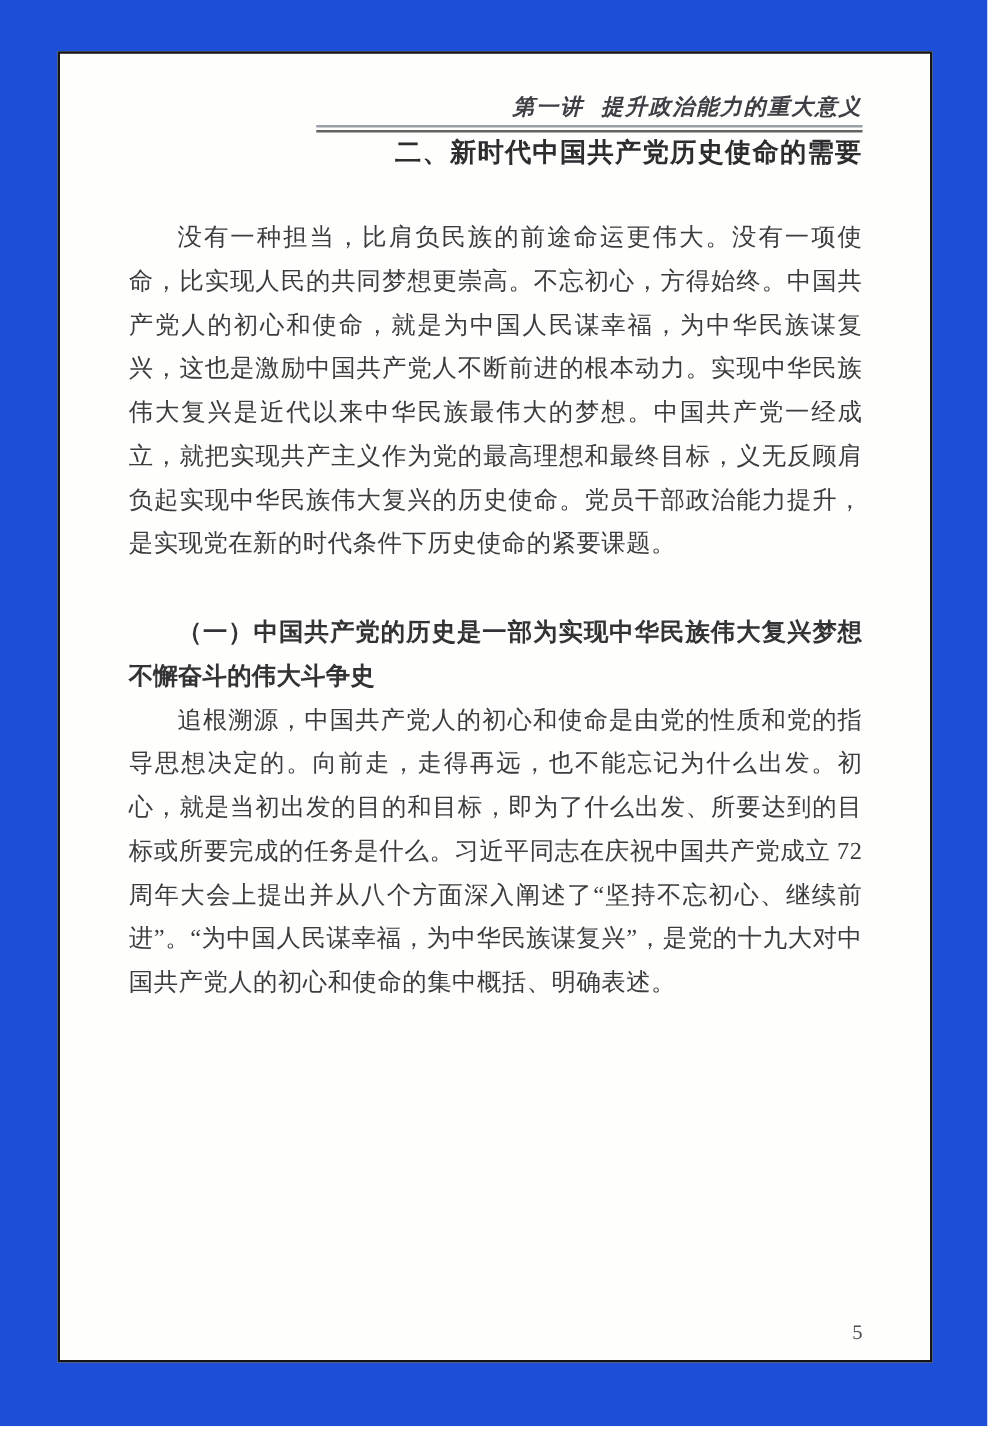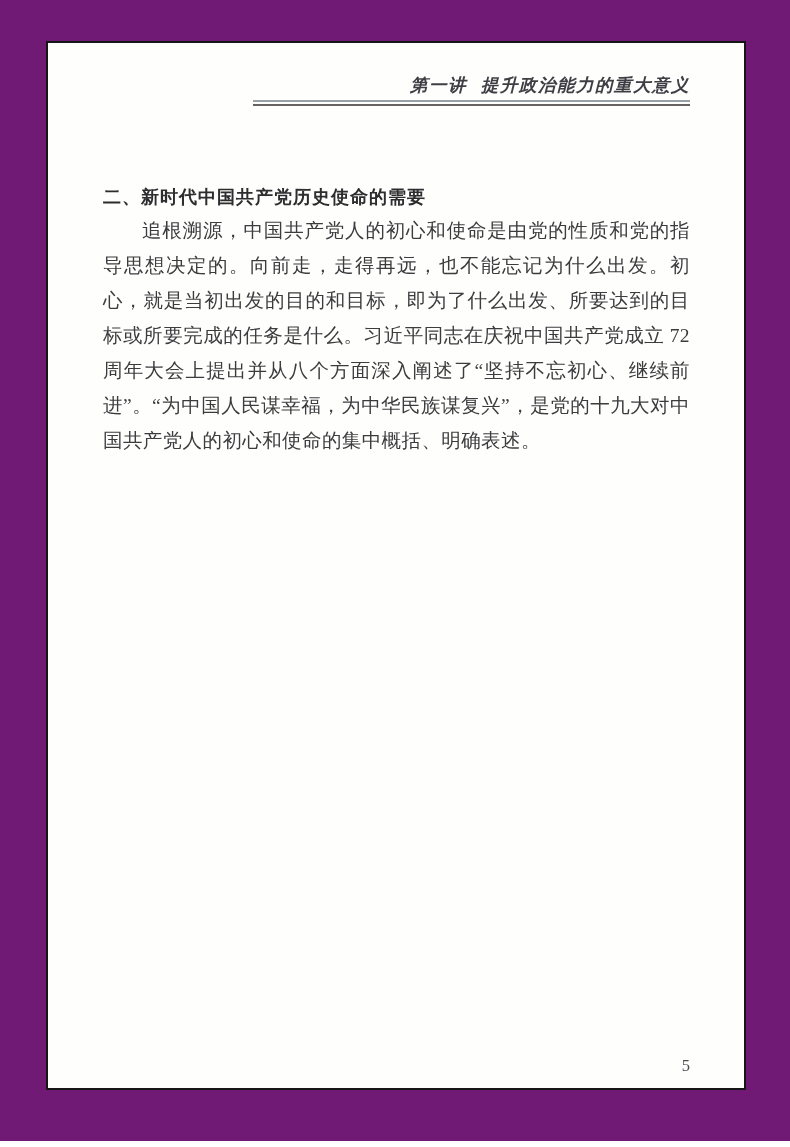--- a/index.html
+++ b/index.html
@@ -5,21 +5,21 @@
   * { margin: 0; padding: 0; box-sizing: border-box; }
   html, body {
     width: 790px;
     background: #ffffff;
     font-family: "Liberation Serif", serif;
   }
   .canvas {
     position: relative;
     width: 790px;
     height: 1141px;
-    background: #701a75;
+    background: #1d4ed8;
     overflow: hidden;
   }
   .page-frame {
     position: absolute;
     left: 46px;
     top: 41px;
     width: 700px;
     height: 1049px;
     border: 2.5px solid #161616;
     background: #fefefd;
@@ -50,25 +50,24 @@
   .header-rule .rule-top {
     height: 1.5px;
     background: #9aa0a8;
   }
   .header-rule .rule-gap { height: 2.5px; }
   .header-rule .rule-bottom {
     height: 2px;
     background: #66625f;
   }
   .section-title {
-    margin-top: 74px;
-    text-align: left;
+    text-align: right;
     font-family: "Liberation Sans", sans-serif;
     font-weight: bold;
-    font-size: 18px;
+    font-size: 21px;
     letter-spacing: 1px;
     color: #2d2d30;
     line-height: 32px;
   }
   .para {
     font-size: 19.5px;
     line-height: 35px;
     color: #3c3c3f;
     text-align: justify;
     text-indent: 2em;
@@ -107,21 +106,23 @@
       </div>
 
       <div class="header-rule">
         <div class="rule-top"></div>
         <div class="rule-gap"></div>
         <div class="rule-bottom"></div>
       </div>
 
       <h1 class="section-title">二、新时代中国共产党历史使命的需要</h1>
 
+      <p class="para para-first">没有一种担当，比肩负民族的前途命运更伟大。没有一项使命，比实现人民的共同梦想更崇高。不忘初心，方得始终。中国共产党人的初心和使命，就是为中国人民谋幸福，为中华民族谋复兴，这也是激励中国共产党人不断前进的根本动力。实现中华民族伟大复兴是近代以来中华民族最伟大的梦想。中国共产党一经成立，就把实现共产主义作为党的最高理想和最终目标，义无反顾肩负起实现中华民族伟大复兴的历史使命。党员干部政治能力提升，是实现党在新的时代条件下历史使命的紧要课题。</p>
 
+      <h2 class="sub-heading">（一）中国共产党的历史是一部为实现中华民族伟大复兴梦想不懈奋斗的伟大斗争史</h2>
 
       <p class="para">追根溯源，中国共产党人的初心和使命是由党的性质和党的指导思想决定的。向前走，走得再远，也不能忘记为什么出发。初心，就是当初出发的目的和目标，即为了什么出发、所要达到的目标或所要完成的任务是什么。习近平同志在庆祝中国共产党成立 72 周年大会上提出并从八个方面深入阐述了“坚持不忘初心、继续前进”。“为中国人民谋幸福，为中华民族谋复兴”，是党的十九大对中国共产党人的初心和使命的集中概括、明确表述。</p>
 
 
       <div class="page-number">5</div>
 
     </div>
   </div>
 </div>
 

